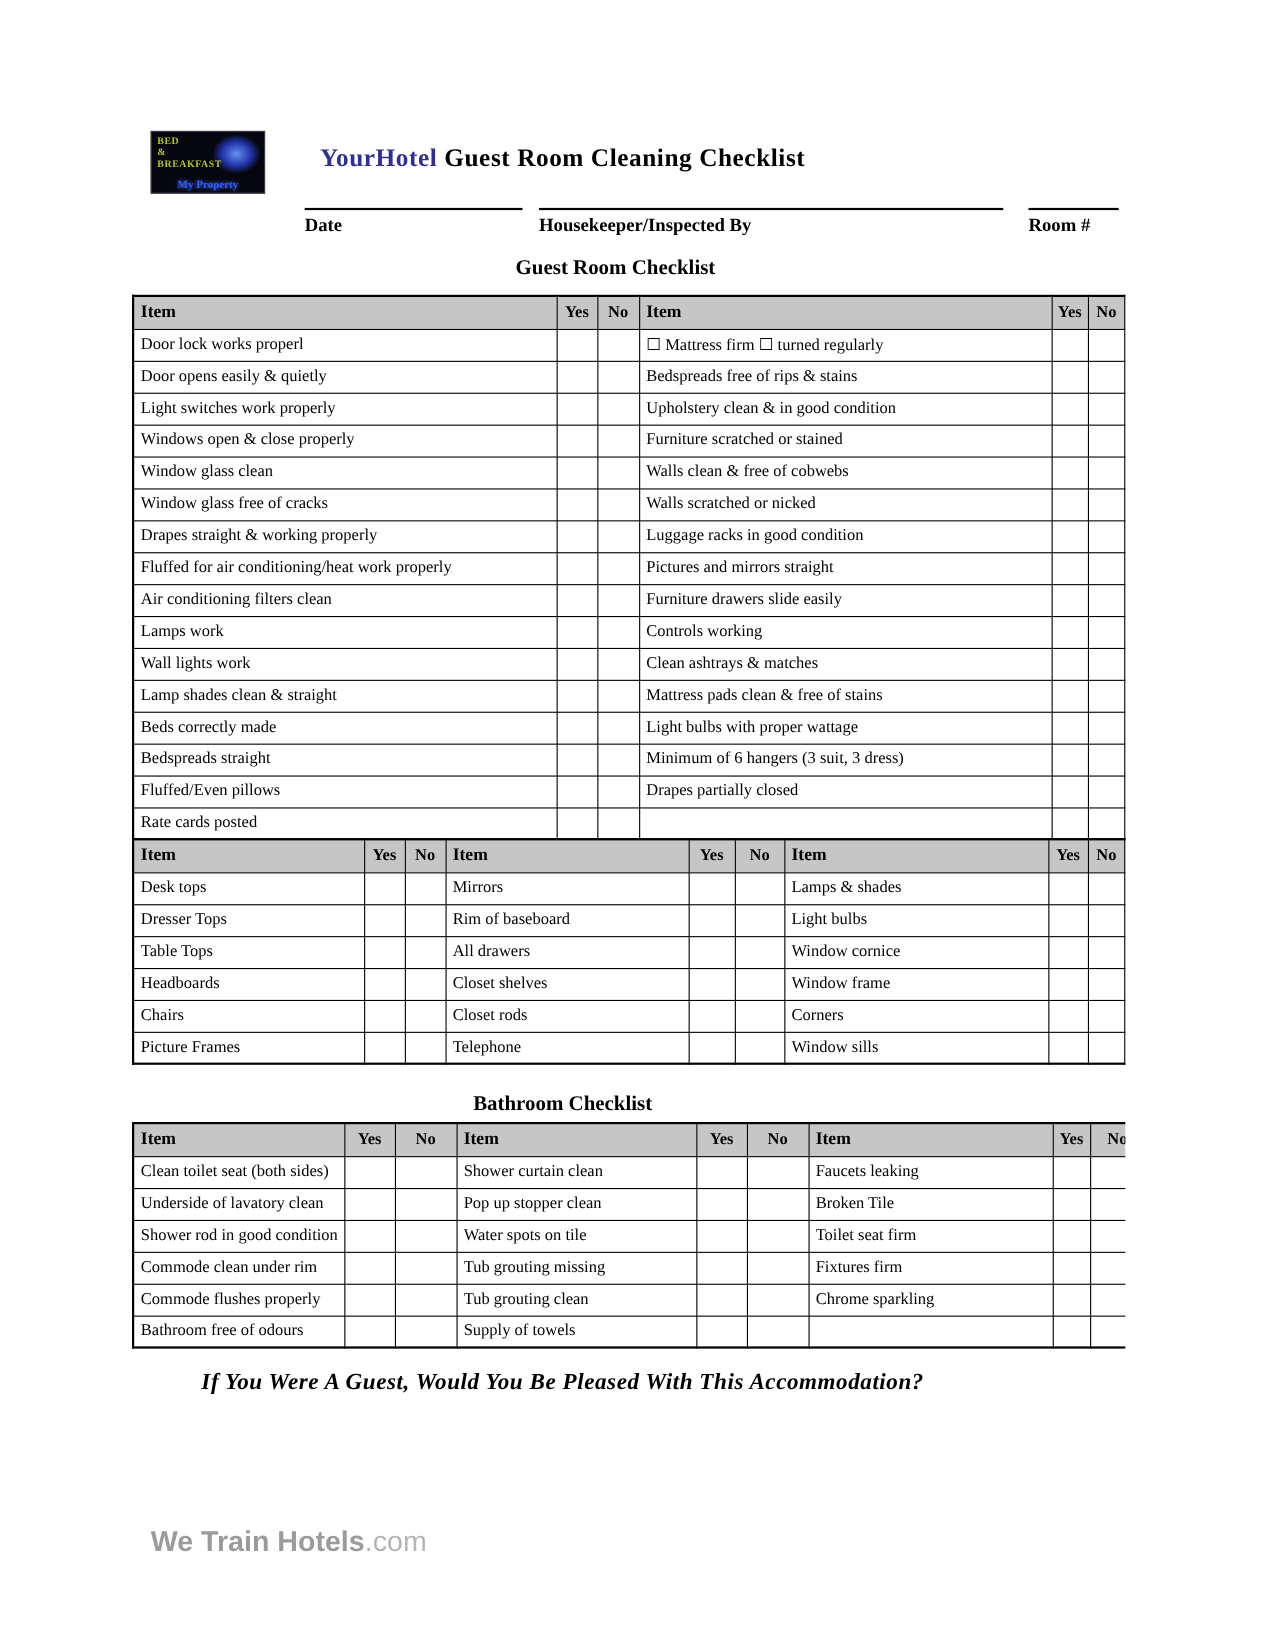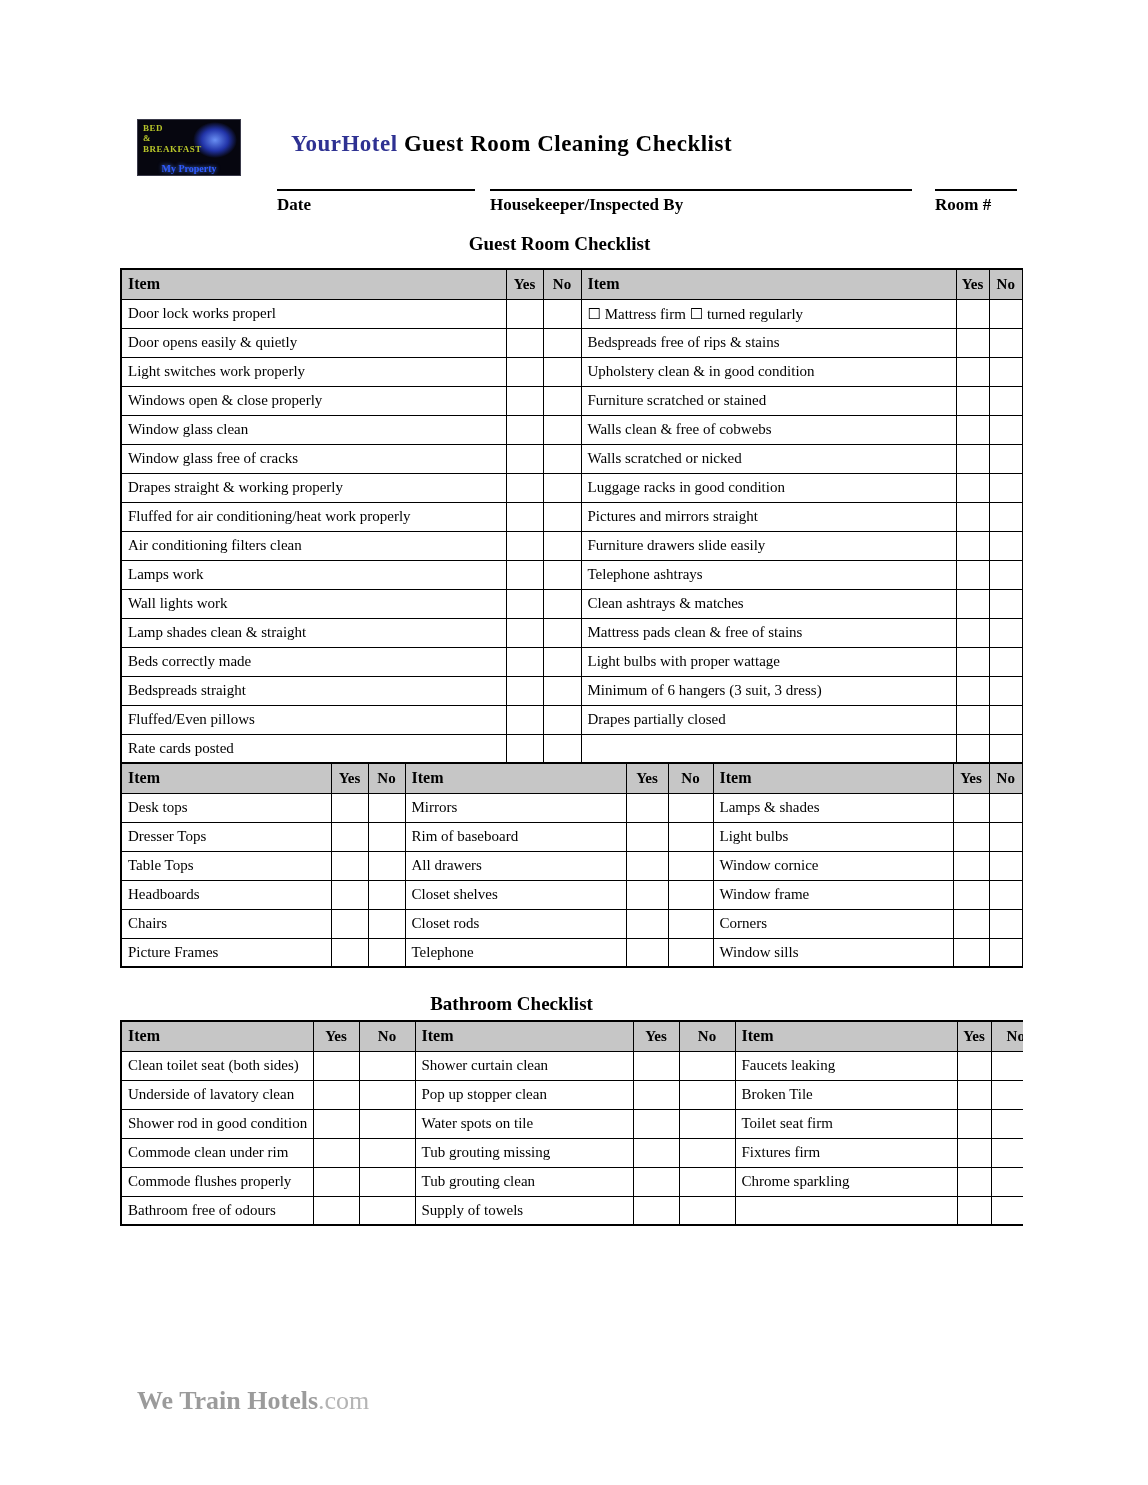--- a/index.html
+++ b/index.html
@@ -96,21 +96,21 @@
 
   
   .footer-q{
     position:absolute;top:1244px;left:0;width:100%;
     text-align:center;
     font-size:21px;font-weight:bold;font-style:italic;
     letter-spacing:.5px;
   }
   .brand{
     position:absolute;left:137px;top:1386px;
-    font-family:Liberation Serif, serif;
+    font-family:Liberation Sans, sans-serif;
     font-size:26px;
     color:var(--brand-gray);
     font-weight:bold;
   }
   .brand .light{font-weight:normal;color:#b4b4b4;}
 </style>
 </head>
 <body>
 
 <div class="page">
@@ -232,21 +232,21 @@
             <td class="c-yn"></td>
             <td class="c-yn"></td>
             <td class="c-item">Furniture drawers slide easily</td>
             <td class="c-yn"></td>
             <td class="c-yn"></td>
           </tr>
           <tr>
             <td class="c-item">Lamps work</td>
             <td class="c-yn"></td>
             <td class="c-yn"></td>
-            <td class="c-item">Telephone ashtrays</td>
+            <td class="c-item">Controls working</td>
             <td class="c-yn"></td>
             <td class="c-yn"></td>
           </tr>
           <tr>
             <td class="c-item">Wall lights work</td>
             <td class="c-yn"></td>
             <td class="c-yn"></td>
             <td class="c-item">Clean ashtrays &amp; matches</td>
             <td class="c-yn"></td>
             <td class="c-yn"></td>
@@ -483,18 +483,19 @@
             <td class="c-yn"></td>
             <td class="c-yn"></td>
             <td class="c-item"></td>
             <td class="c-yn"></td>
             <td class="c-yn"></td>
           </tr>
         </tbody>
     </table>
   </div>
 
+  <div class="footer-q">If You Were A Guest, Would You Be Pleased With This Accommodation?</div>
 
   <div class="brand">
     <span>We Train Hotels</span><span class="light">.com</span>
   </div>
 
 </div>
 
 </body></html>

